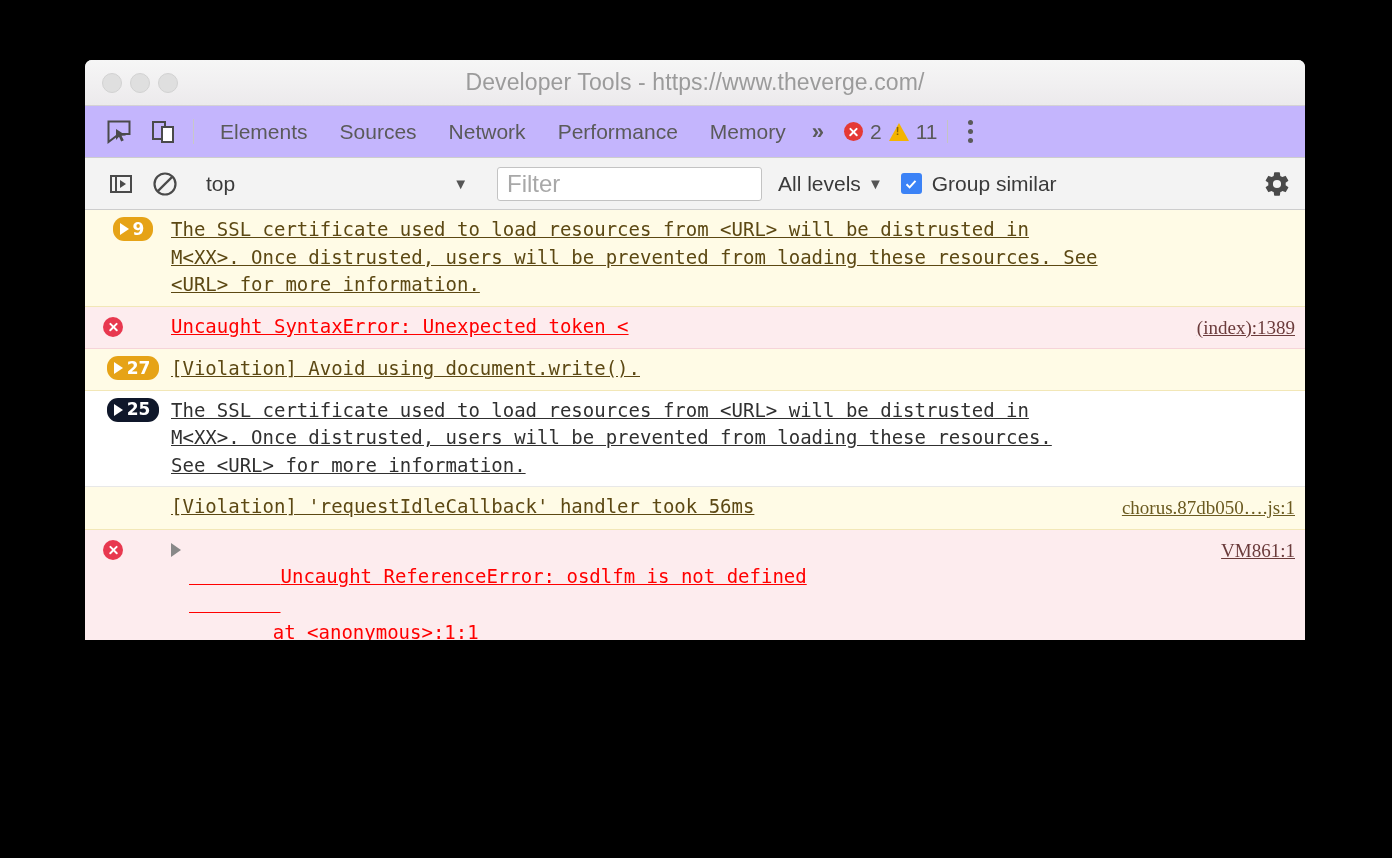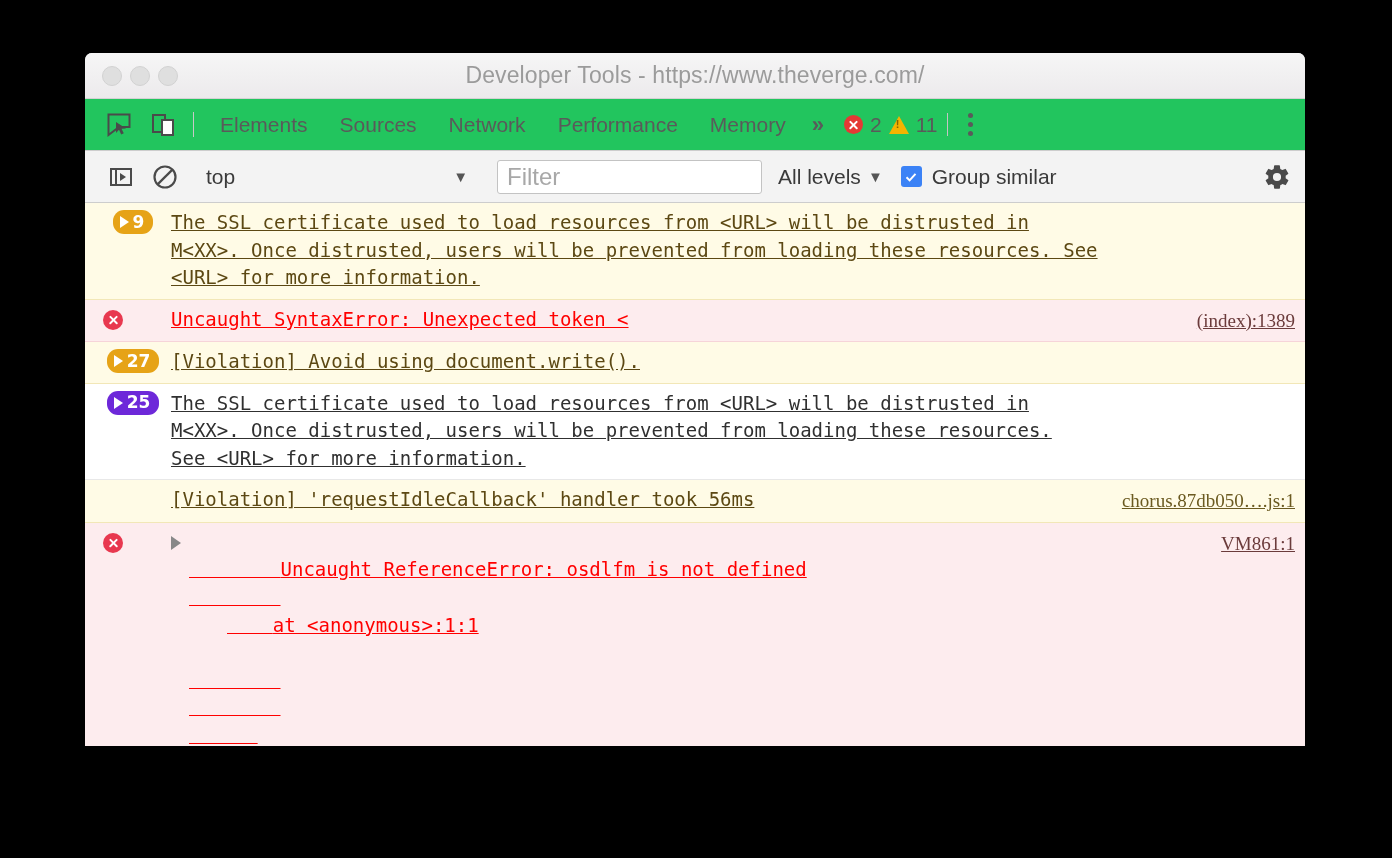--- a/index.html
+++ b/index.html
@@ -6,22 +6,22 @@
   html, body {
     margin: 0; padding: 0;
     width: 1392px; height: 858px;
     background: #000000;
     overflow: hidden;
     font-family: "Liberation Sans", sans-serif;
   }
 
   #window {
     position: absolute;
-    left: 85px; top: 53px;
-    width: 1220px; height: 693px;
+    left: 85px; top: 60px;
+    width: 1220px; height: 580px;
     background: #ffffff;
     border-radius: 7px 7px 0 0;
     overflow: hidden;
     box-shadow: 0 0 0 0.5px rgba(0,0,0,0.25);
   }
 
   
   #titlebar {
     position: relative;
     height: 46px;
@@ -47,21 +47,21 @@
     text-align: center;
     font-size: 23px;
     color: #9b9b9b;
     letter-spacing: 0.1px;
     pointer-events: none;
   }
 
   
   #tabbar {
     height: 52px;
-    background: #22c55e;
+    background: #c4b5fd;
     border-bottom: 1px solid #cdcdcd;
     display: flex;
     align-items: stretch;
     padding-left: 12px;
   }
   .tool-icon-btn {
     width: 44px;
     display: flex;
     align-items: center;
     justify-content: center;
@@ -225,21 +225,21 @@
     border-radius: 11px;
     height: 24px;
     padding: 0 9px 0 7px;
     color: #ffffff;
     font-family: "DejaVu Sans", sans-serif;
     font-size: 17px;
     font-weight: bold;
     line-height: 1;
   }
   .badge.warn { background: #e6a317; }
-  .badge.log  { background: #6d28d9; }
+  .badge.log  { background: #0f172a; }
   .badge .tri {
     width: 0; height: 0;
     border-top: 6px solid transparent;
     border-bottom: 6px solid transparent;
     border-left: 9px solid #ffffff;
   }
 
   .circ-err {
     width: 20px; height: 20px; border-radius: 50%;
     background: #e8384f;

